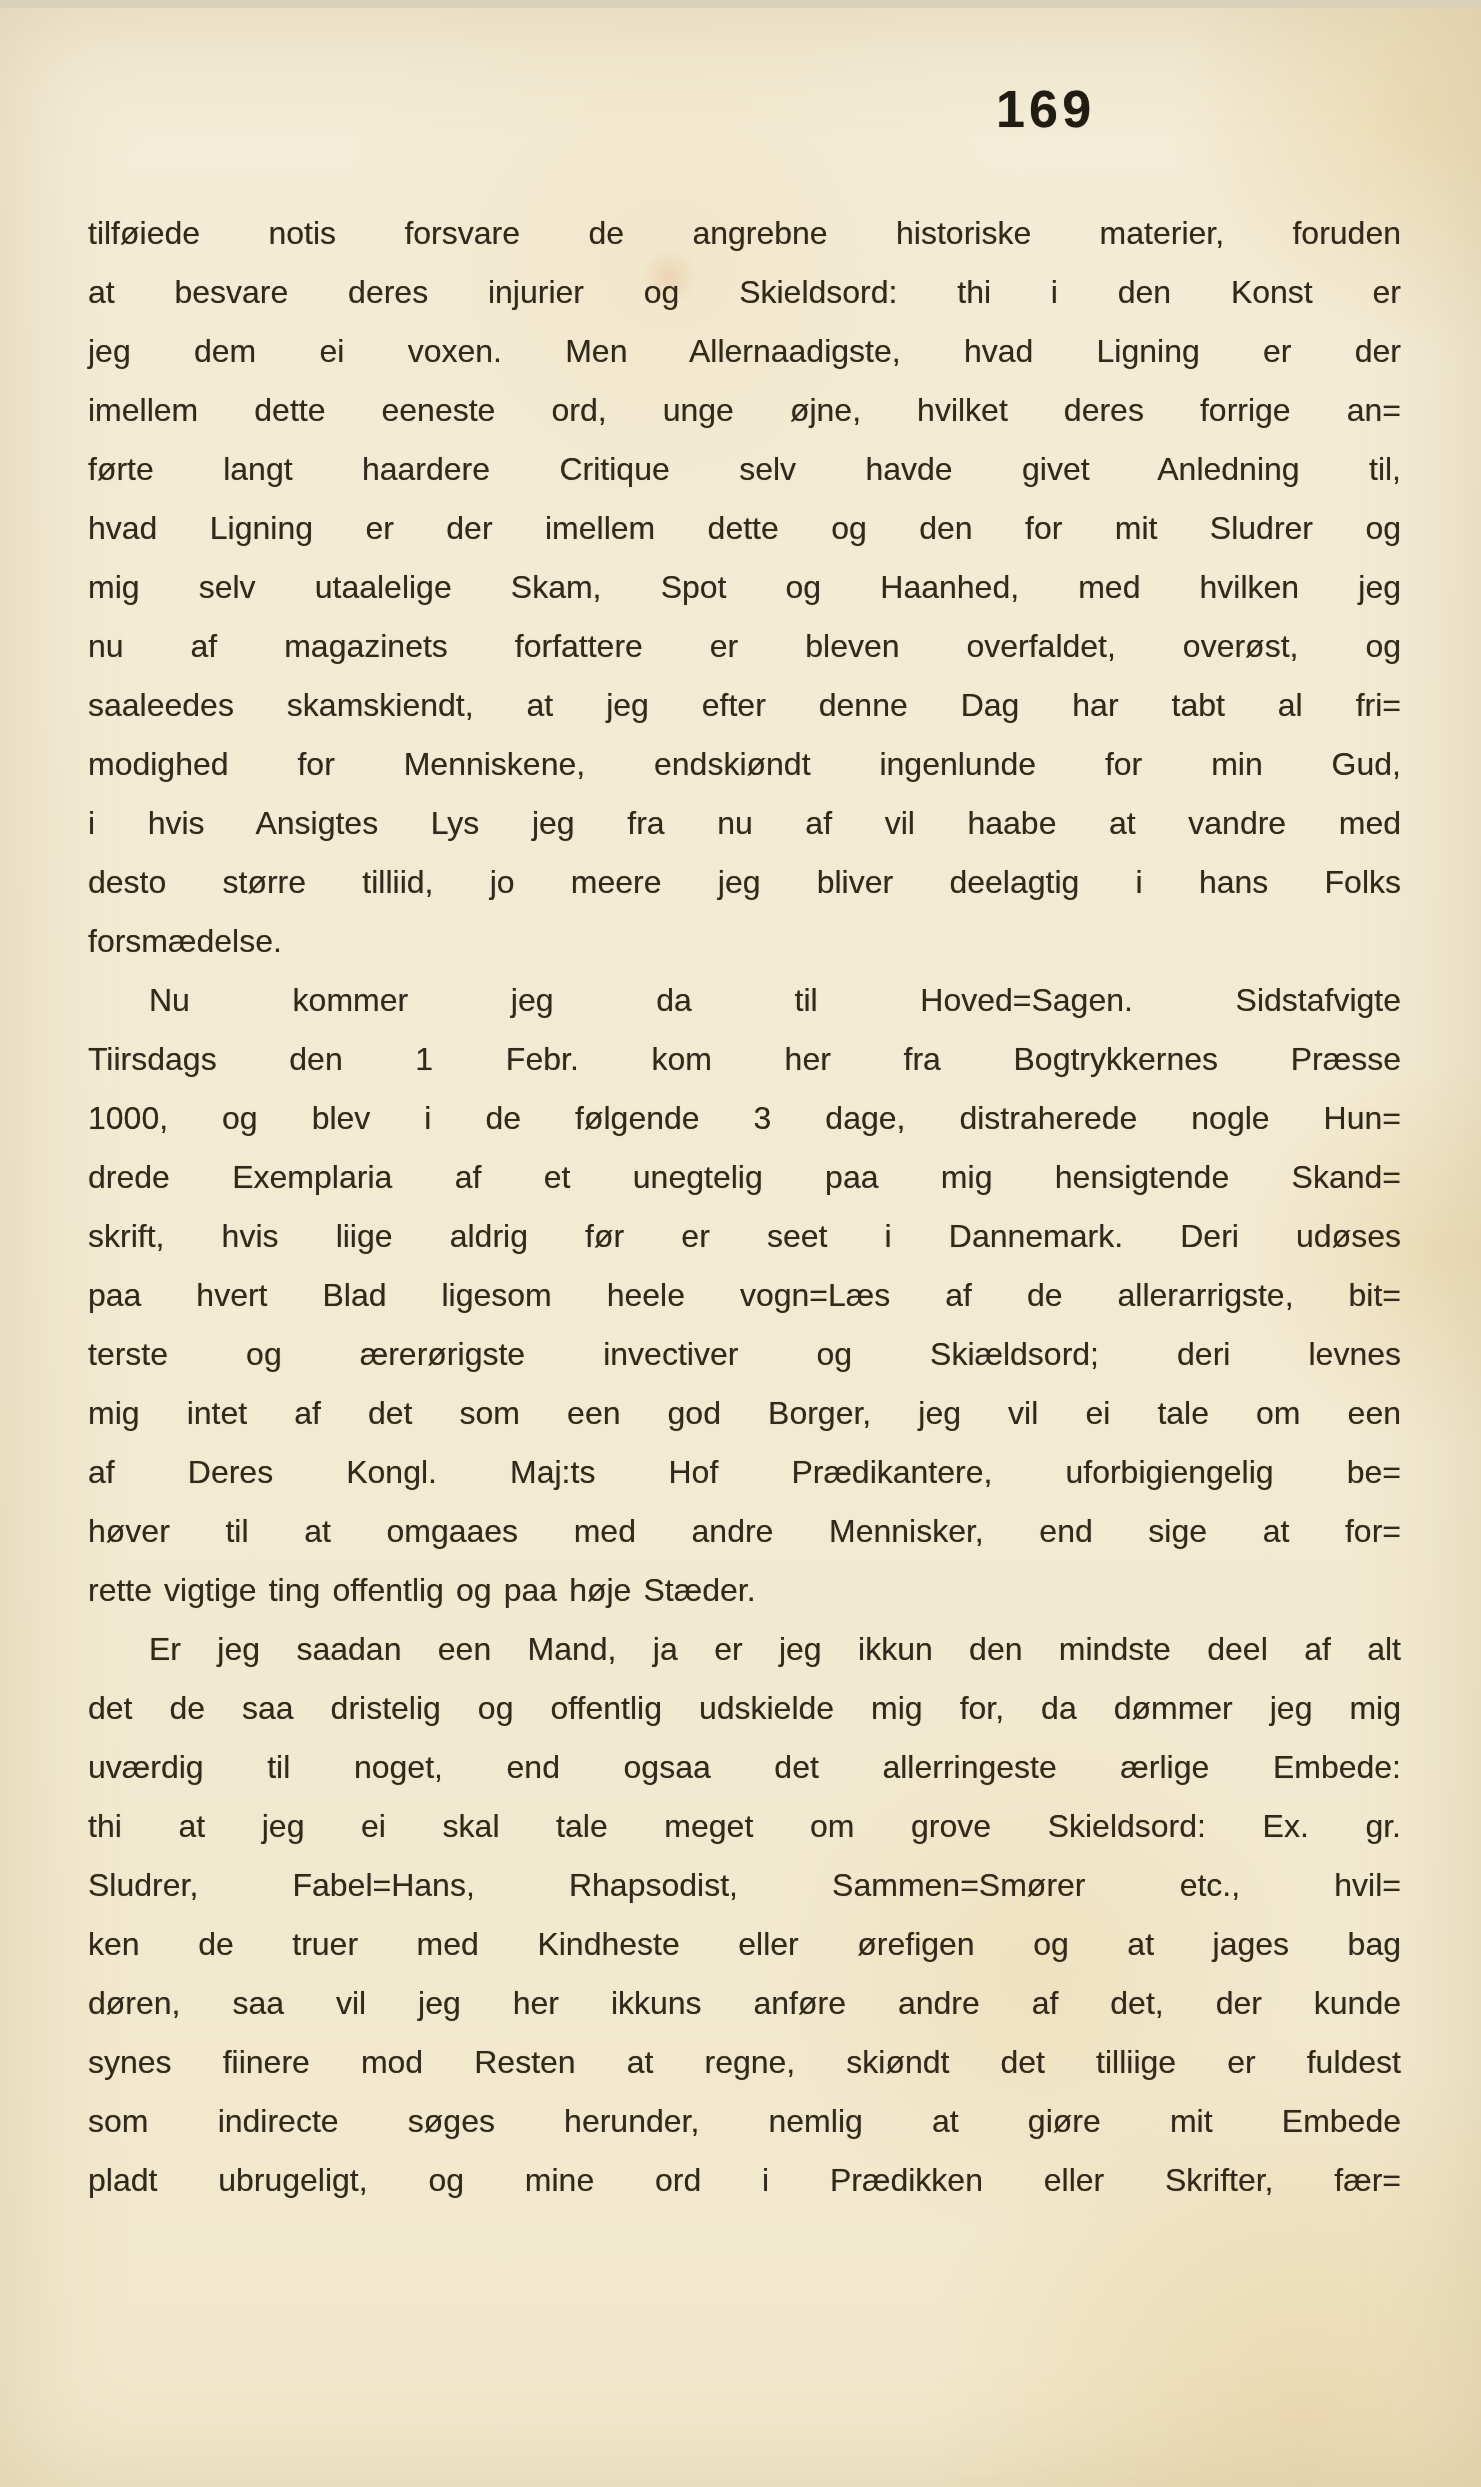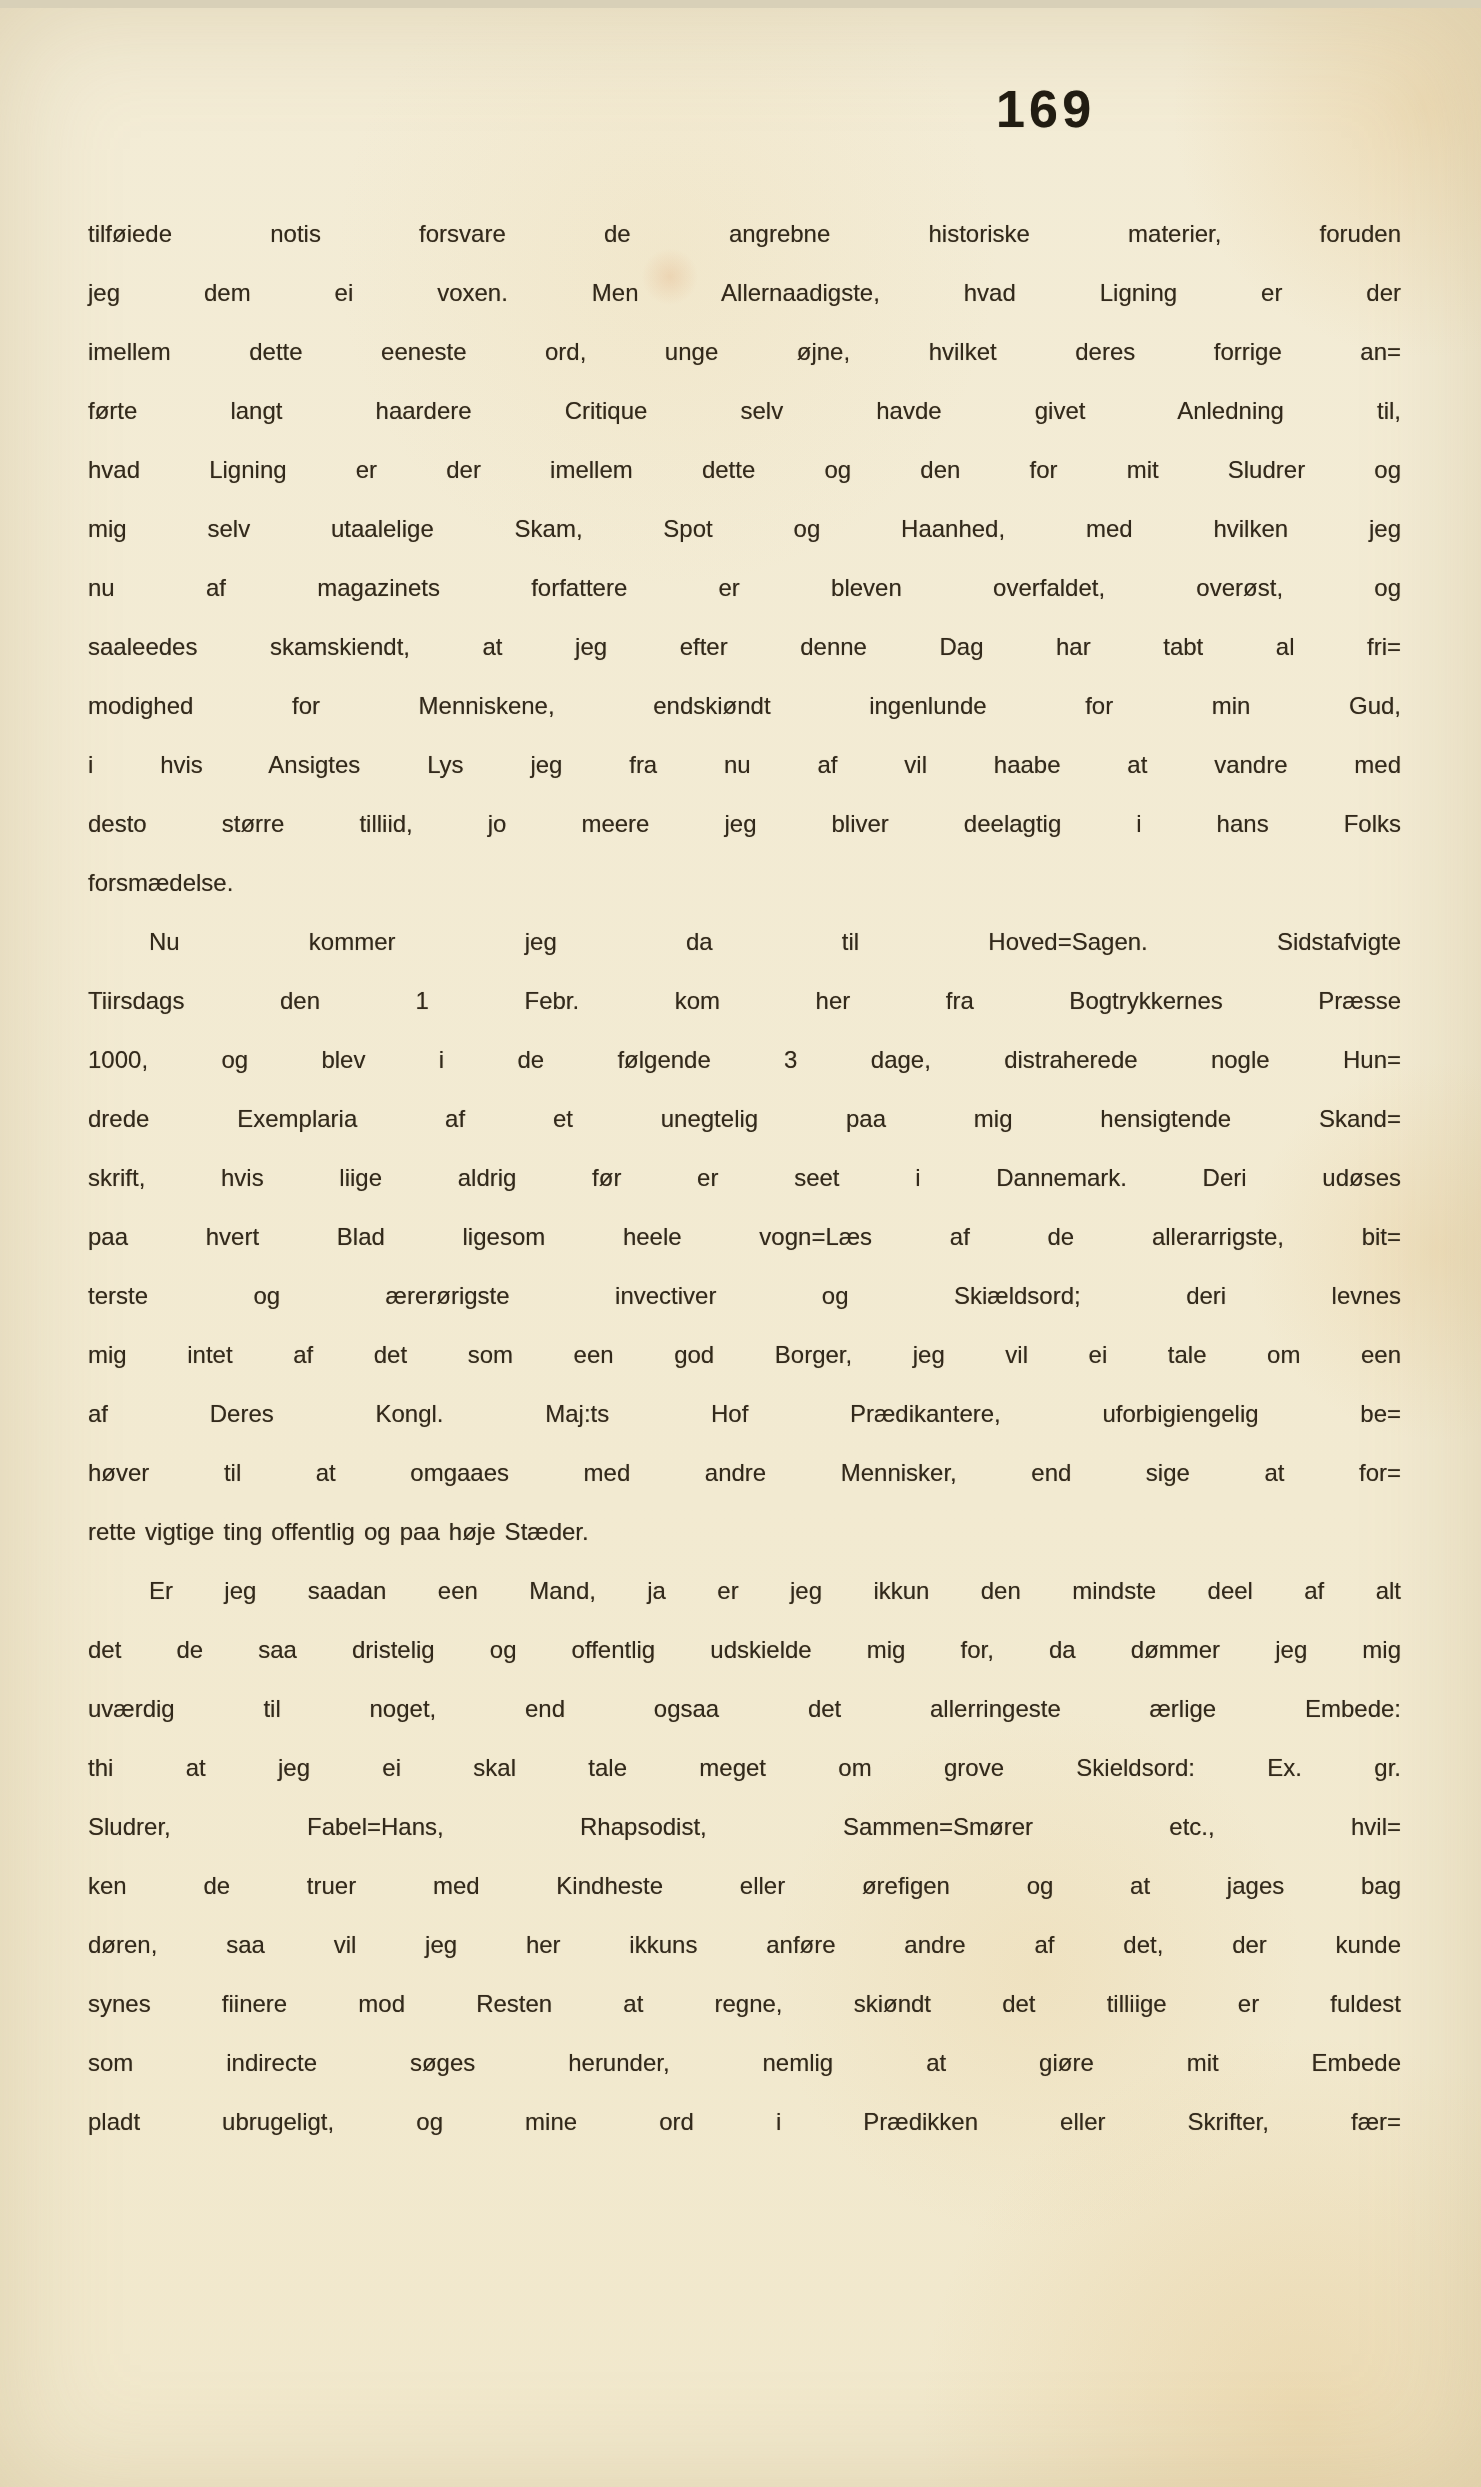--- a/index.html
+++ b/index.html
@@ -36,39 +36,40 @@
     text-shadow: 0 0 0.8px rgba(40,32,16,0.55);
   }
   .text-block {
     position: absolute;
     left: 88px;
     top: 196px;
     width: 1313px;
   }
   .para { margin: 0; }
   .line {
-    font-size: 24px;
+    font-size: 32px;
     line-height: 59px;
     text-align: justify;
     text-align-last: justify;
     word-spacing: 0.10em;
     text-shadow: 0 0 0.8px rgba(48,38,18,0.45);
     white-space: normal;
   }
   .line.no-just { text-align-last: left; }
   .line.indent { text-indent: 61px; }
 </style>
 </head>
 <body>
 
 <div class="page">
   <div class="page-number">169</div>
   <div class="text-block">
       <div class="para">
         <div class="line">tilføiede notis forsvare de angrebne historiske materier, foruden</div>
+        <div class="line">at besvare deres injurier og Skieldsord: thi i den Konst er</div>
         <div class="line">jeg dem ei voxen. Men Allernaadigste, hvad Ligning er der</div>
         <div class="line">imellem dette eeneste ord, unge øjne, hvilket deres forrige an=</div>
         <div class="line">førte langt haardere Critique selv havde givet Anledning til,</div>
         <div class="line">hvad Ligning er der imellem dette og den for mit Sludrer og</div>
         <div class="line">mig selv utaalelige Skam, Spot og Haanhed, med hvilken jeg</div>
         <div class="line">nu af magazinets forfattere er bleven overfaldet, overøst, og</div>
         <div class="line">saaleedes skamskiendt, at jeg efter denne Dag har tabt al fri=</div>
         <div class="line">modighed for Menniskene, endskiøndt ingenlunde for min Gud,</div>
         <div class="line">i hvis Ansigtes Lys jeg fra nu af vil haabe at vandre med</div>
         <div class="line">desto større tilliid, jo meere jeg bliver deelagtig i hans Folks</div>

